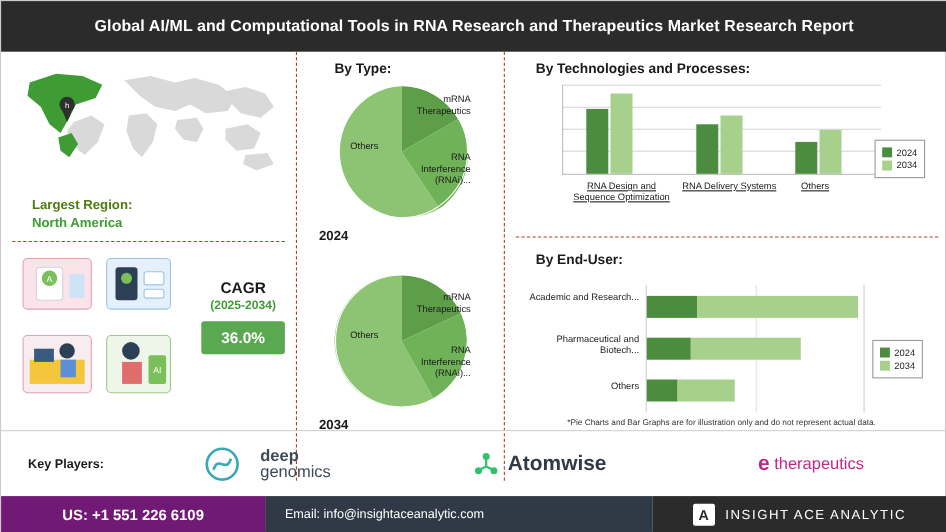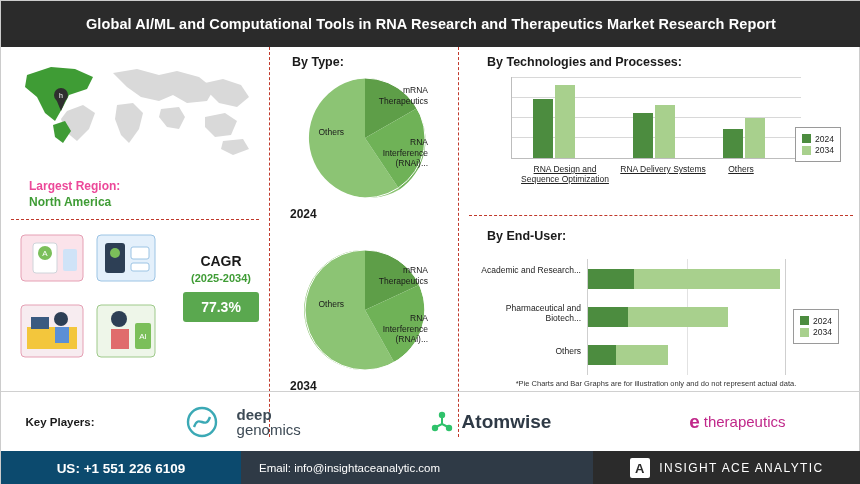--- a/index.html
+++ b/index.html
@@ -31,21 +31,21 @@
     letter-spacing: 0.1px;
   }
   
   .left-col {
     position:absolute; left:0; top:46px; width:268px; height:390px;
   }
   .map-wrap {
     position:absolute; left:8px; top:8px; width:252px; height:112px;
   }
   .map-label {
-    position:absolute; left:28px; top:132px; font-size:12px; font-weight:bold; color:#ec4899;
+    position:absolute; left:28px; top:132px; font-size:12px; font-weight:bold; color:#4d7c0f;
   }
   .map-region {
     position:absolute; left:28px; top:148px; font-size:12px; font-weight:bold; color:#3f9c35;
   }
   .divider-h {
     position:absolute; border-top: 1px dashed #c0392b; height:0;
   }
   .left-div { left:10px; top:172px; width:248px; }
   .illus {
     position:absolute; left:18px; top:184px; width:150px; height:140px;
@@ -62,21 +62,21 @@
   }
   
   .mid-col {
     position:absolute; left:268px; top:46px; width:190px; height:390px;
     border-left: 1px dashed #c0392b;
     border-right: 1px dashed #c0392b;
   }
   .sec-title {
     font-size: 12.5px; font-weight: bold; color:#1a1a1a;
   }
-  .mid-title { position:absolute; left:22px; top:8px; }
+  .mid-title { position:absolute; left:34px; top:8px; }
   .pie-wrap { position:absolute; width:126px; height:126px; }
   .pie1 { left:32px; top:28px; }
   .pie2 { left:32px; top:200px; }
   .pie-year {
     position:absolute; font-size:12px; font-weight:bold; color:#1a1a1a;
   }
   .pie-year1 { left:20px; top:160px; }
   .pie-year2 { left:20px; top:332px; }
   .pie-lbl { position:absolute; font-size:8.5px; color:#1a1a1a; line-height:10.5px; text-align:right;}
   
@@ -111,21 +111,21 @@
   }
   .players-label {
     width:118px; text-align:center; font-size:11.5px; font-weight:bold; color:#1a1a1a;
   }
   .player { flex:1; display:flex; align-items:center; justify-content:center; height:100%; }
   
   .footer {
     position:absolute; left:0; top:450px; width:860px; height:34px; display:flex;
   }
   .f-phone {
-    width:240px; background:#0c4a6e; color:#fff; display:flex; align-items:center;
+    width:240px; background:#701a75; color:#fff; display:flex; align-items:center;
     justify-content:center; font-size:13.5px; font-weight:bold;
   }
   .f-email {
     flex:1; background:#2f3a46; color:#fff; display:flex; align-items:center;
     padding-left:18px; font-size:11.5px;
   }
   .f-brand {
     width:268px; background:#2b2b2b; color:#fff; display:flex; align-items:center;
     justify-content:center; font-size:12px; letter-spacing:1.4px;
   }
@@ -198,21 +198,21 @@
         <circle cx="100" cy="88" r="8" fill="#2d3f55"></circle>
         <rect x="92" y="98" width="18" height="20" fill="#e06c6c"></rect>
         <rect x="116" y="92" width="16" height="26" rx="2" fill="#7bbf5a"></rect>
         <text x="124" y="108" font-size="8" fill="#fff" text-anchor="middle" font-family="Liberation Sans, sans-serif">AI</text>
       </svg>
     </div>
 
     <div class="cagr-box">
       <div class="cagr-title">CAGR</div>
       <div class="cagr-years">(2025-2034)</div>
-      <div class="cagr-val">77.3%</div>
+      <div class="cagr-val">36.0%</div>
     </div>
   </div>
 
   <div class="mid-col">
     <div class="sec-title mid-title">By Type:</div>
 
     <div class="pie-wrap pie1">
       <svg width="126" height="126" viewBox="0 0 126 126">
 
         <path d="M63,63 L63,3 A60,60 0 1 0 97.5,114.5 Z" fill="#8cc474"></path>

